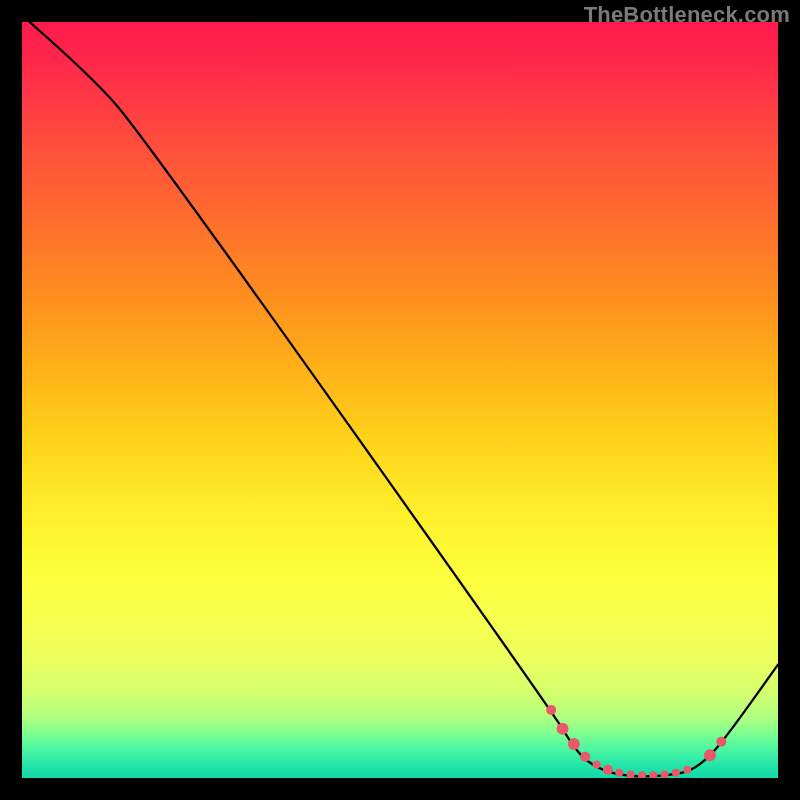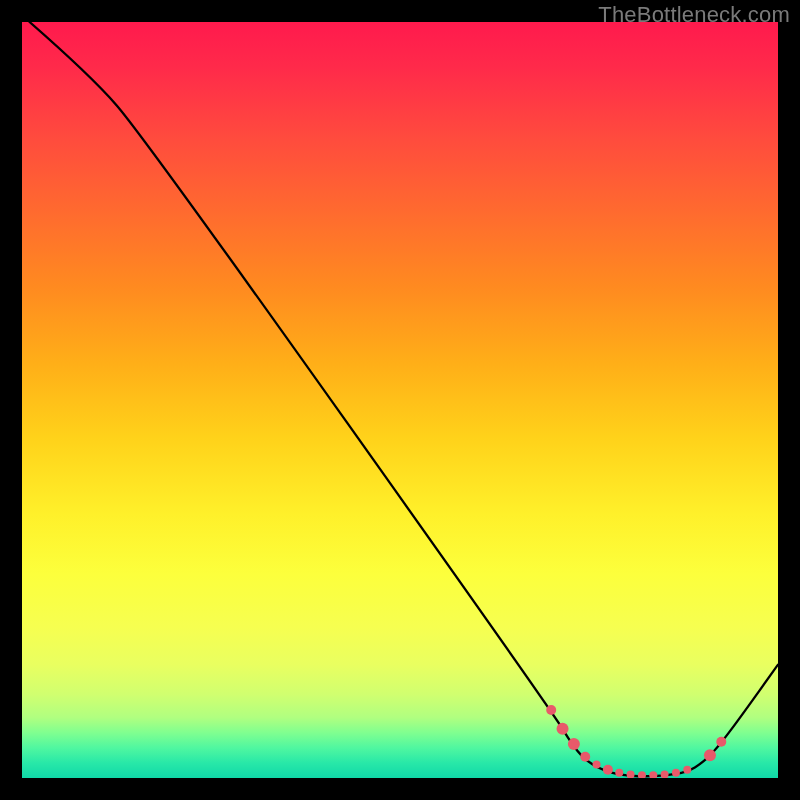--- a/index.html
+++ b/index.html
@@ -45,21 +45,21 @@
       #10d8a8 100%
     );
   }
   .watermark {
     position: absolute;
     top: 2px;
     right: 10px;
     color: #7a7a7a;
     font-size: 22px;
     letter-spacing: 0.2px;
-    font-weight: 400;
+    font-weight: 700;
   }
   svg.curve {
     position: absolute;
     left: 0;
     top: 0;
     width: 756px;
     height: 756px;
   }
   .curve path {
     fill: none;

